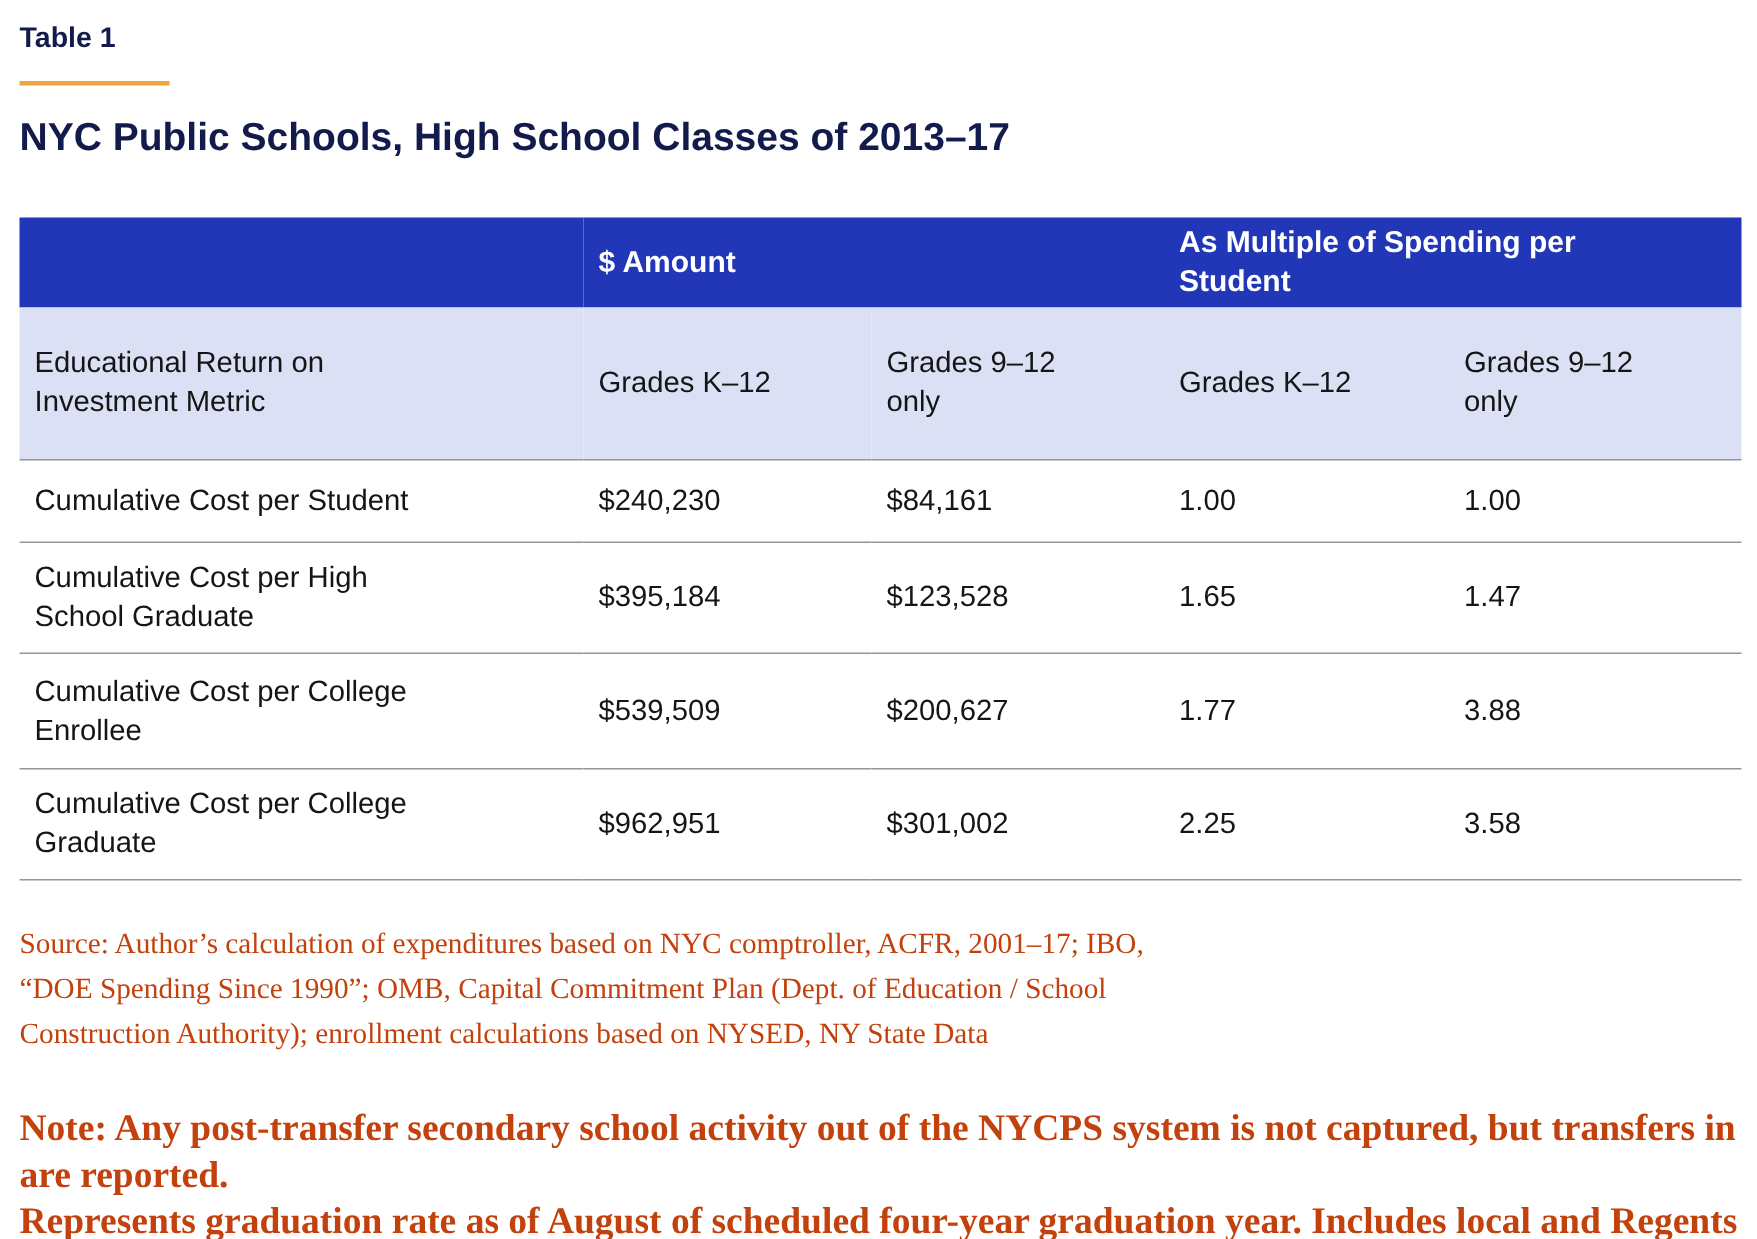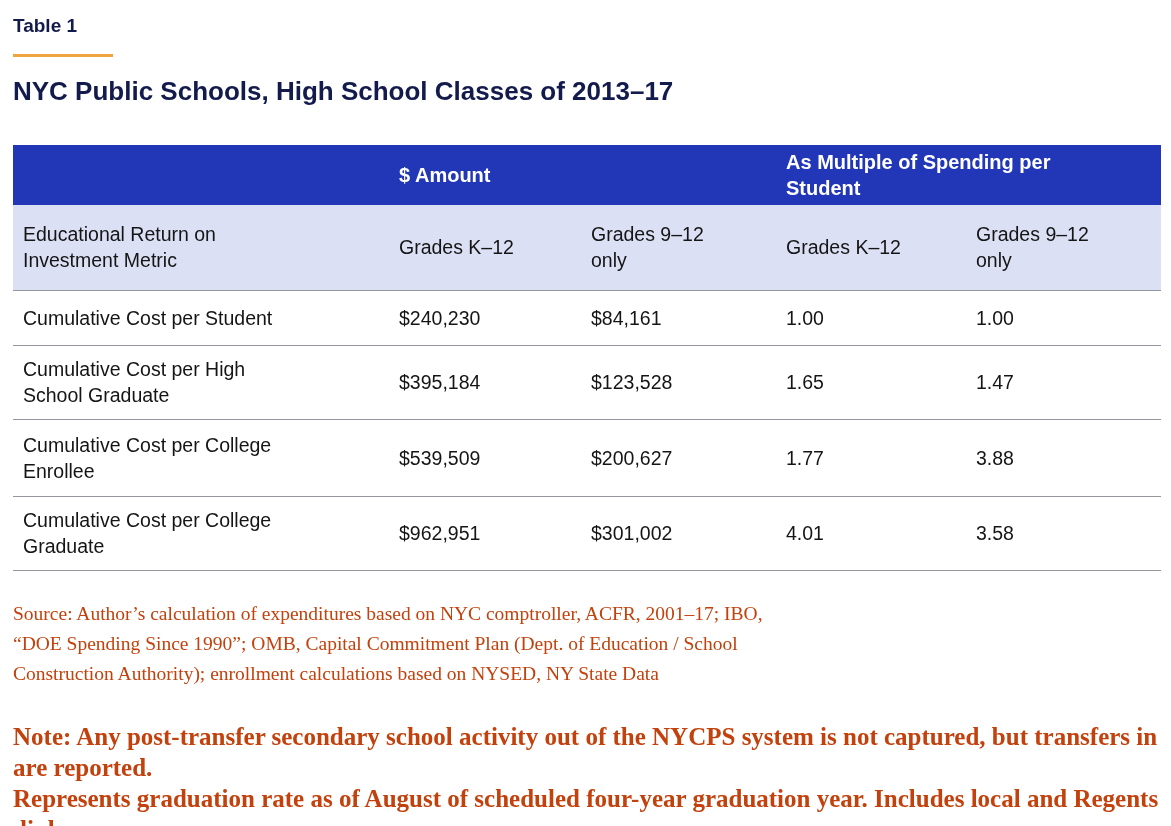--- a/index.html
+++ b/index.html
@@ -53,21 +53,21 @@
   tr.group-row {
     height: 60px;
     background: #2137b8;
   }
   tr.group-row th {
     color: #ffffff;
     font-weight: 700;
     font-size: 20px;
   }
   tr.subhead-row {
-    height: 85px;
+    height: 101px;
     background: #dce0f5;
     border-bottom: 1px solid #94959d;
   }
   tbody tr {
     border-bottom: 1px solid #94959d;
     background: #ffffff;
   }
   tr.r0 { height: 55px; }
   tr.r1 { height: 74px; }
   tr.r2 { height: 77px; }
@@ -149,21 +149,21 @@
         <td>$539,509</td>
         <td>$200,627</td>
         <td class="mult-k12">1.77</td>
         <td class="mult-912">3.88</td>
       </tr>
       <tr class="r3">
         <td>Cumulative Cost per College
 Graduate</td>
         <td>$962,951</td>
         <td>$301,002</td>
-        <td class="mult-k12">4.01</td>
+        <td class="mult-k12">2.25</td>
         <td class="mult-912">3.58</td>
       </tr>
     </tbody>
   </table>
 
   <p class="footnote source-text">Source: Author’s calculation of expenditures based on NYC comptroller, ACFR, 2001–17; IBO,
 “DOE Spending Since 1990”; OMB, Capital Commitment Plan (Dept. of Education / School
 Construction Authority); enrollment calculations based on NYSED, NY State Data</p>
 
   <p class="footnote note-text">Note: Any post-transfer secondary school activity out of the NYCPS system is not captured, but transfers in are reported.

